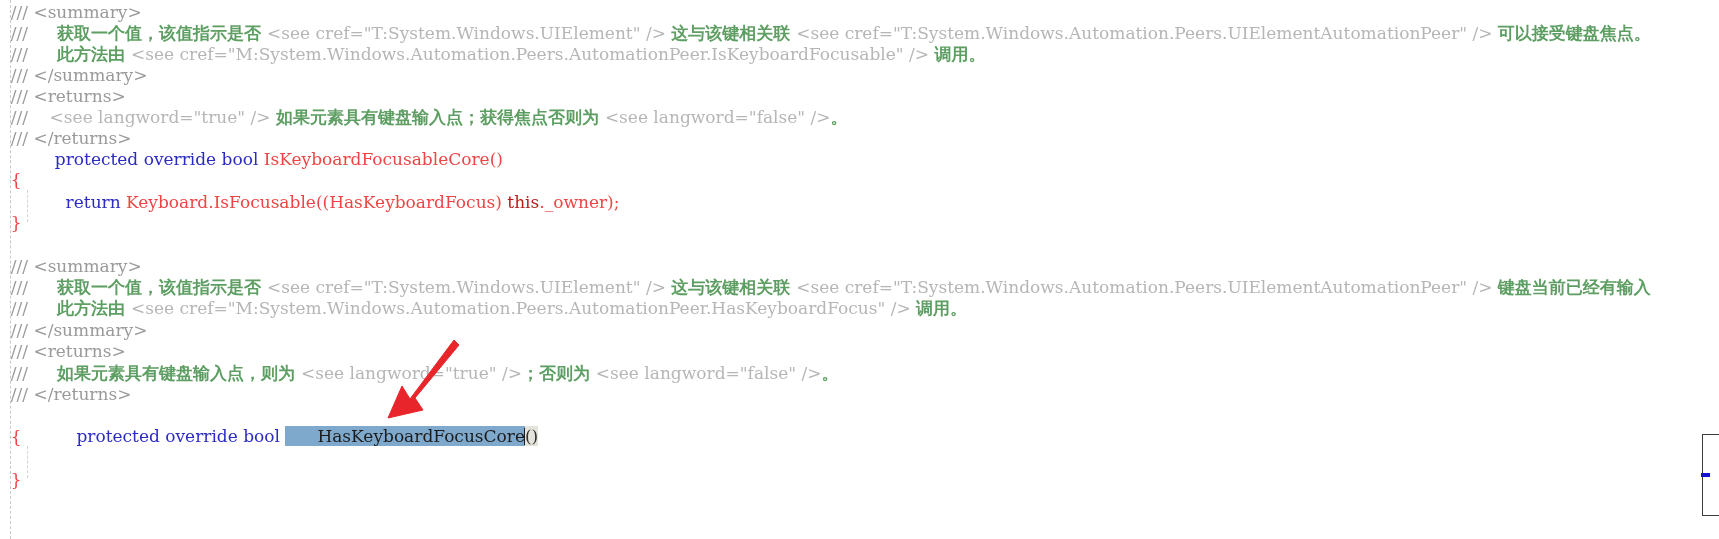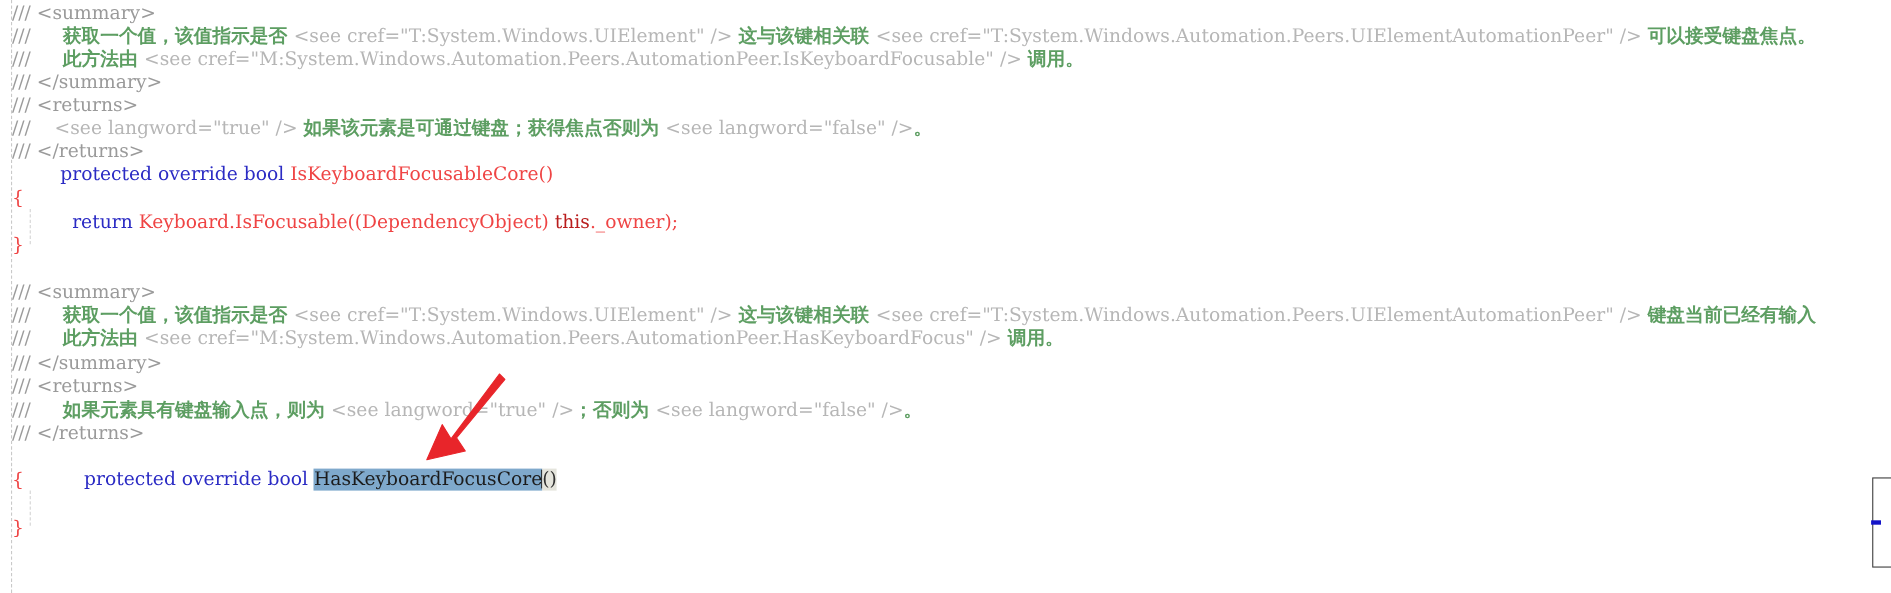--- a/index.html
+++ b/index.html
@@ -65,20 +65,21 @@
   .c-doc-tag   { color: #9a9a9a; }          
   .c-doc-text  { color: #5d9e62; font-weight: bold; }          
   .c-doc-attr  { color: #b6b6b6; }          
   .c-keyword   { color: #2b2bc4; margin-left: 44px; }          
   .c-plain     { color: #ef4444; }
   .c-this      { color: #b91c1c; }
 
   .sel {
     background: #7fa9cc;
     color: #1c1c1c;
+    padding-left: 32px;
   }
   .bracket-hl {
     background: #e4e4dc;
     color: #303030;
   }
   .caret {
     display: inline-block;
     width: 1px;
     height: 17px;
     background: #1b1b1b;
@@ -112,25 +113,25 @@
   <div class="indent-guide"></div>
   <div class="indent-guide indent-guide-2" style="top:190px;height:32px;"></div>
   <div class="indent-guide indent-guide-2" style="top:446px;height:32px;"></div>
 
   <div class="code-area" id="code-area">
       <div class="line" style="top: 2px;"><span class="c-comment txt">  /// </span><span class="c-doc-tag txt">&lt;summary&gt;</span></div>
       <div class="line" style="top: 23px;"><span class="c-comment txt">  /// </span><span class="c-doc-text txt">    获取一个值，该值指示是否 </span><span class="c-doc-attr txt">&lt;see cref="T:System.Windows.UIElement" /&gt; </span><span class="c-doc-text txt">这与该键相关联 </span><span class="c-doc-attr txt">&lt;see cref="T:System.Windows.Automation.Peers.UIElementAutomationPeer" /&gt; </span><span class="c-doc-text txt">可以接受键盘焦点。</span></div>
       <div class="line" style="top: 44px;"><span class="c-comment txt">  /// </span><span class="c-doc-text txt">    此方法由 </span><span class="c-doc-attr txt">&lt;see cref="M:System.Windows.Automation.Peers.AutomationPeer.IsKeyboardFocusable" /&gt; </span><span class="c-doc-text txt">调用。</span></div>
       <div class="line" style="top: 65px;"><span class="c-comment txt">  /// </span><span class="c-doc-tag txt">&lt;/summary&gt;</span></div>
       <div class="line" style="top: 86px;"><span class="c-comment txt">  /// </span><span class="c-doc-tag txt">&lt;returns&gt;</span></div>
-      <div class="line" style="top: 107px;"><span class="c-comment txt">  /// </span><span class="c-doc-attr txt">   &lt;see langword="true" /&gt; </span><span class="c-doc-text txt">如果该元素是可通过键盘；获得焦点否则为 </span><span class="c-doc-attr txt">&lt;see langword="false" /&gt;</span><span class="c-doc-text txt">。</span></div>
+      <div class="line" style="top: 107px;"><span class="c-comment txt">  /// </span><span class="c-doc-attr txt">   &lt;see langword="true" /&gt; </span><span class="c-doc-text txt">如果元素具有键盘输入点；获得焦点否则为 </span><span class="c-doc-attr txt">&lt;see langword="false" /&gt;</span><span class="c-doc-text txt">。</span></div>
       <div class="line" style="top: 128px;"><span class="c-comment txt">  /// </span><span class="c-doc-tag txt">&lt;/returns&gt;</span></div>
       <div class="line" style="top: 149px;"><span class="c-keyword txt">  protected override bool </span><span class="c-plain txt">IsKeyboardFocusableCore()</span></div>
       <div class="line" style="top: 170px;"><span class="c-plain txt">  {</span></div>
-      <div class="line" style="top: 192px;"><span class="c-keyword txt">    return </span><span class="c-plain txt">Keyboard.IsFocusable((DependencyObject) </span><span class="c-this txt">this</span><span class="c-plain txt">._owner);</span></div>
+      <div class="line" style="top: 192px;"><span class="c-keyword txt">    return </span><span class="c-plain txt">Keyboard.IsFocusable((HasKeyboardFocus) </span><span class="c-this txt">this</span><span class="c-plain txt">._owner);</span></div>
       <div class="line" style="top: 213px;"><span class="c-plain txt">  }</span></div>
       <div class="line" style="top: 234px;"><span class="c-plain txt"></span></div>
       <div class="line" style="top: 256px;"><span class="c-comment txt">  /// </span><span class="c-doc-tag txt">&lt;summary&gt;</span></div>
       <div class="line" style="top: 277px;"><span class="c-comment txt">  /// </span><span class="c-doc-text txt">    获取一个值，该值指示是否 </span><span class="c-doc-attr txt">&lt;see cref="T:System.Windows.UIElement" /&gt; </span><span class="c-doc-text txt">这与该键相关联 </span><span class="c-doc-attr txt">&lt;see cref="T:System.Windows.Automation.Peers.UIElementAutomationPeer" /&gt; </span><span class="c-doc-text txt">键盘当前已经有输入</span></div>
       <div class="line" style="top: 298px;"><span class="c-comment txt">  /// </span><span class="c-doc-text txt">    此方法由 </span><span class="c-doc-attr txt">&lt;see cref="M:System.Windows.Automation.Peers.AutomationPeer.HasKeyboardFocus" /&gt; </span><span class="c-doc-text txt">调用。</span></div>
       <div class="line" style="top: 320px;"><span class="c-comment txt">  /// </span><span class="c-doc-tag txt">&lt;/summary&gt;</span></div>
       <div class="line" style="top: 341px;"><span class="c-comment txt">  /// </span><span class="c-doc-tag txt">&lt;returns&gt;</span></div>
       <div class="line" style="top: 363px;"><span class="c-comment txt">  /// </span><span class="c-doc-text txt">    如果元素具有键盘输入点，则为 </span><span class="c-doc-attr txt">&lt;see langword="true" /&gt;</span><span class="c-doc-text txt">；否则为 </span><span class="c-doc-attr txt">&lt;see langword="false" /&gt;</span><span class="c-doc-text txt">。</span></div>
       <div class="line" style="top: 384px;"><span class="c-comment txt">  /// </span><span class="c-doc-tag txt">&lt;/returns&gt;</span></div>
       <div class="line" style="top: 427px;"><span class="c-plain txt">  {</span></div>

